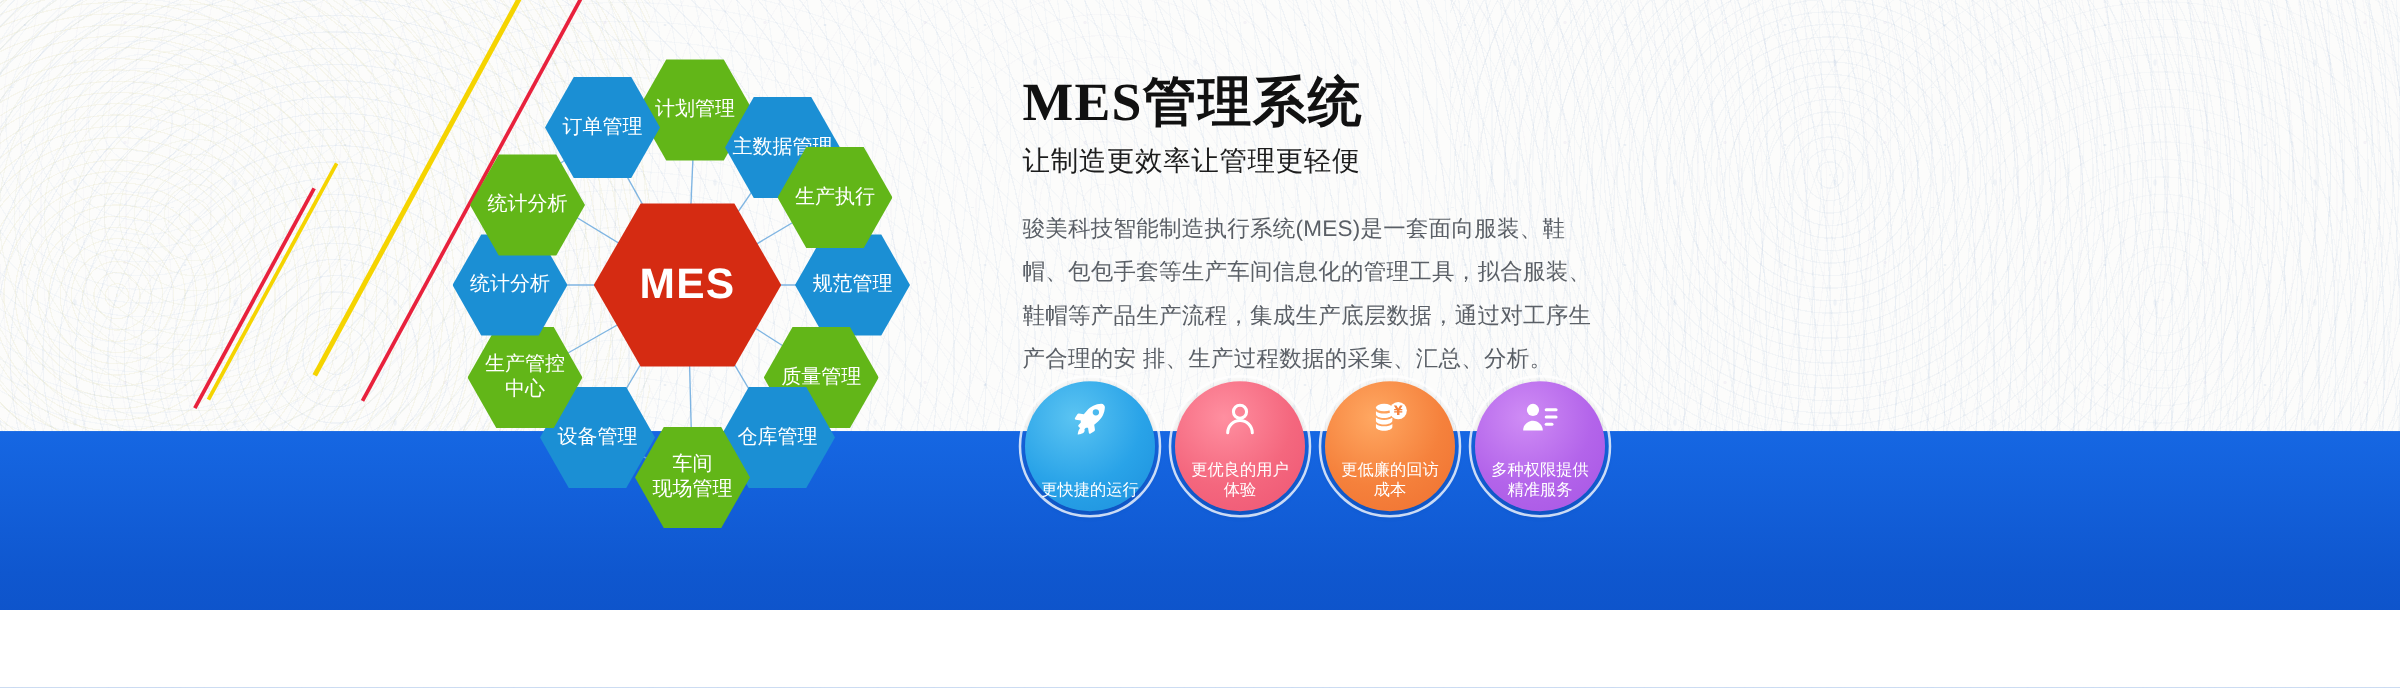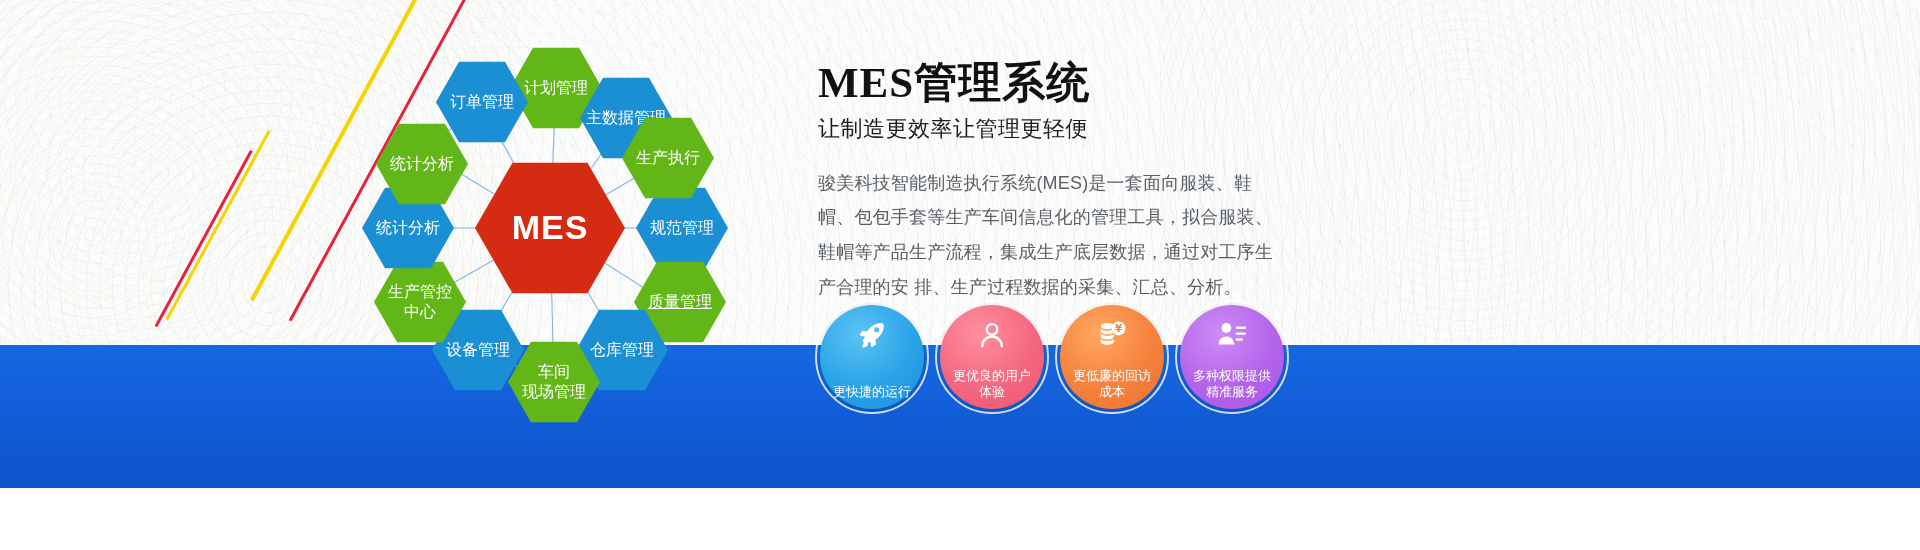--- a/index.html
+++ b/index.html
@@ -196,21 +196,21 @@
         <line x1="152" y1="86" x2="226" y2="68"></line>
       </g>
     </svg>
 
     <div class="hex hex-center red" style="left:145px; top:140px;">MES</div>
 
     <div class="hex hex-sm green" style="left:180px; top:26px;">计划管理</div>
     <div class="hex hex-sm blue" style="left:250px; top:56px;">主数据管理</div>
     <div class="hex hex-sm blue" style="left:306px; top:166px;">规范管理</div>
     <div class="hex hex-sm green" style="left:292px; top:96px;">生产执行</div>
-    <div class="hex hex-sm green" style="left:304px; top:240px;text-decoration:underline;">质量管理</div>
+    <div class="hex hex-sm green" style="left:281px; top:240px;">质量管理</div>
     <div class="hex hex-sm blue" style="left:246px; top:288px;">仓库管理</div>
     <div class="hex hex-sm green" style="left:178px; top:320px;">车间
 现场管理</div>
     <div class="hex hex-sm blue" style="left:102px; top:288px;">设备管理</div>
     <div class="hex hex-sm green" style="left:44px;  top:240px;">生产管控
 中心</div>
     <div class="hex hex-sm blue" style="left:32px;  top:166px;">统计分析</div>
     <div class="hex hex-sm green" style="left:46px;  top:102px;">统计分析</div>
     <div class="hex hex-sm blue" style="left:106px; top:40px;">订单管理</div>
   </div>

